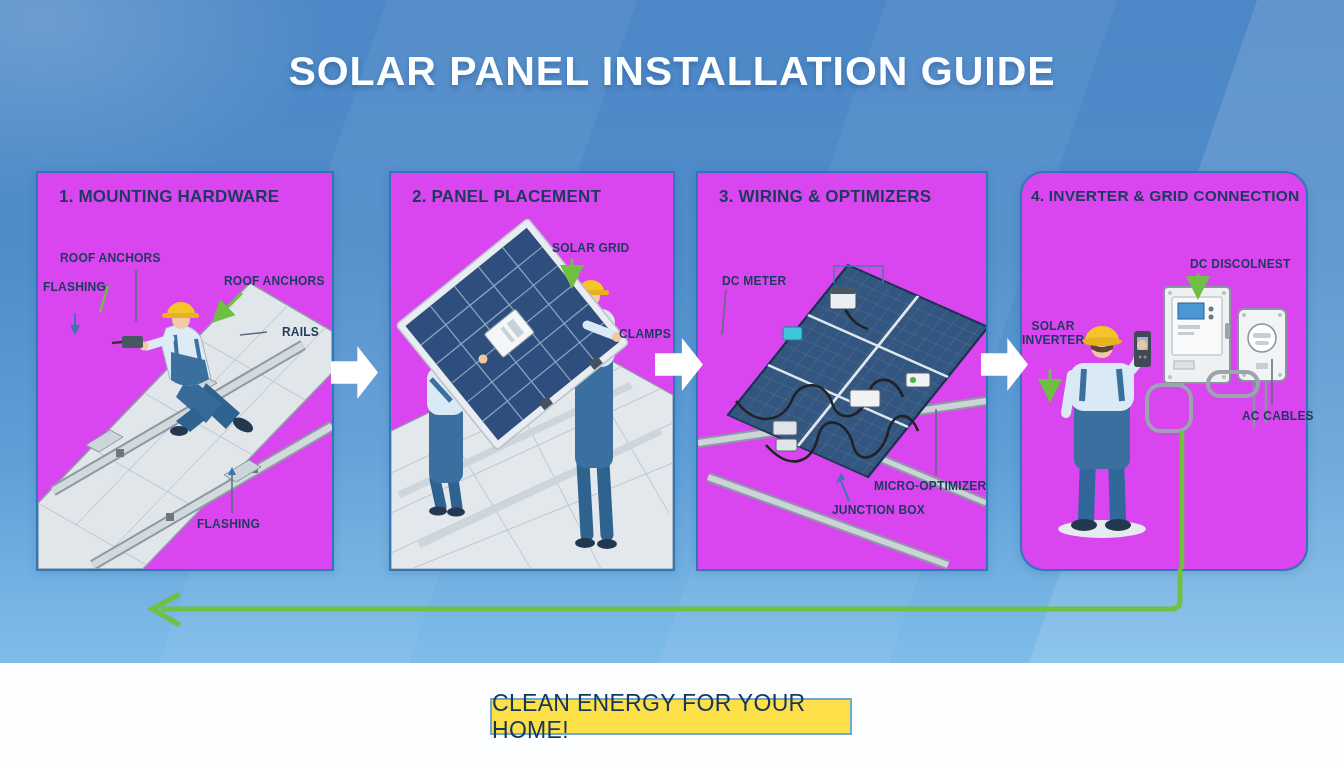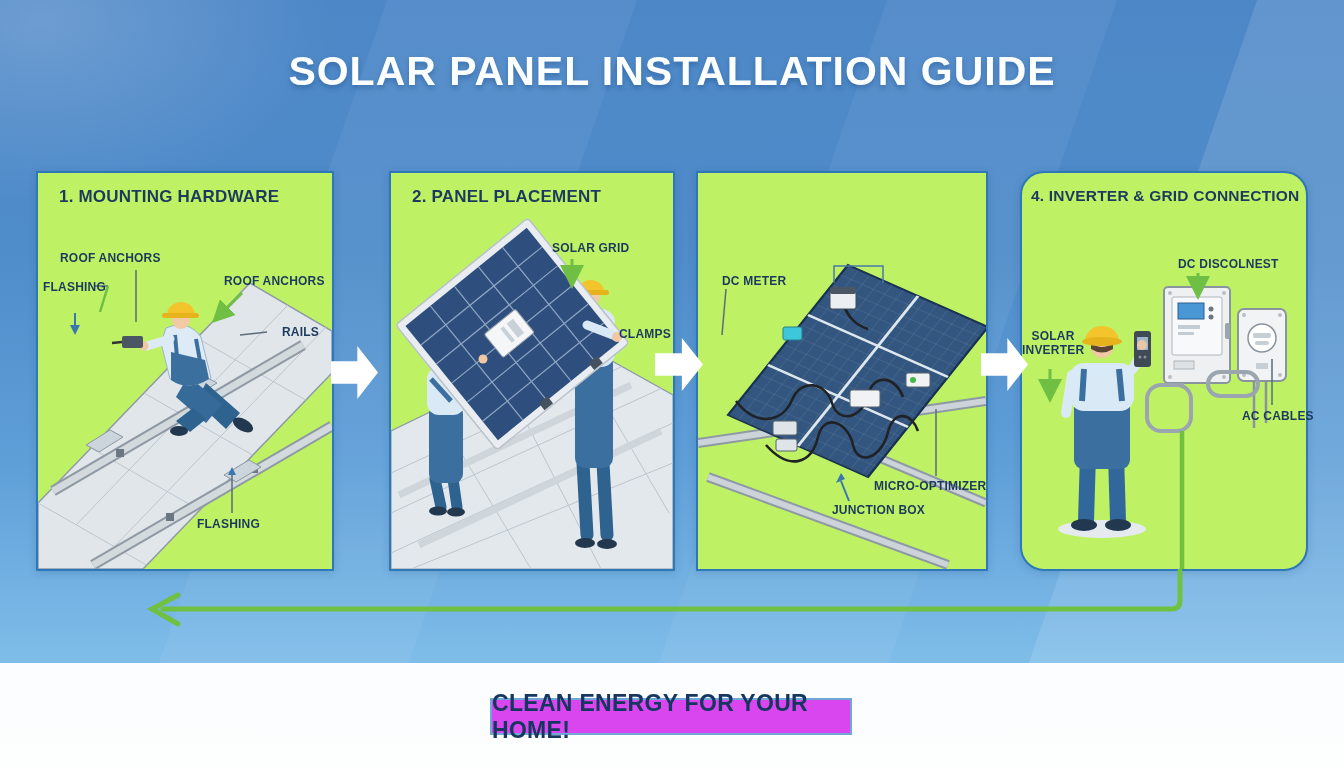--- a/index.html
+++ b/index.html
@@ -16,21 +16,21 @@
   .s1 { left:270px; width:250px; }
   .s2 { left:770px; width:230px; }
   .s3 { left:1140px; width:320px; background:rgba(255,255,255,0.12); }
   .bg-bottom { position:absolute; left:0; top:663px; width:1344px; height:105px;
     background:linear-gradient(180deg,#fbfdfe 0%, #fdfefe 100%); }
 
   .main-title { position:absolute; left:0; top:48px; width:1344px; text-align:center;
     color:#fcfeff; font-size:41px; font-weight:bold; letter-spacing:1px;
     text-shadow:0 3px 5px rgba(15,60,115,0.35); }
 
-  .card { position:absolute; top:171px; height:400px; background:#bef264;
+  .card { position:absolute; top:171px; height:400px; background:#d946ef;
     border:2px solid #2e77b8; box-shadow:0 2px 8px rgba(20,60,110,0.18); }
   #card1 { left:36px;  width:298px; }
   #card2 { left:389px; width:286px; }
   #card3 { left:696px; width:292px; }
   #card4 { left:1020px; width:288px;border-radius:24px; }
   .card svg.illus { position:absolute; left:0; top:0; width:100%; height:100%; }
   .card-title { position:absolute; left:21px; top:14px; font-size:17px; font-weight:bold;
     color:#1c3a5e; letter-spacing:0.2px; white-space:nowrap; }
   #card4 .card-title { left:9px; font-size:15.5px; }
 
@@ -41,22 +41,22 @@
   .flow-arrow { position:absolute; background:#fff;
     clip-path:polygon(0% 29%, 56% 29%, 56% 0%, 100% 50%, 56% 100%, 56% 71%, 0% 71%);
     filter:drop-shadow(0 1px 2px rgba(20,60,110,0.25)); }
   #fa1 { left:331px; top:346px; width:47px; height:53px; }
   #fa2 { left:655px; top:338px; width:48px; height:53px; }
   #fa3 { left:981px; top:338px; width:47px; height:53px; }
 
   #overlay { position:absolute; left:0; top:0; width:1344px; height:768px; pointer-events:none; }
 
   .badge { position:absolute; left:490px; top:698px; width:362px; height:37px;
-    background:#d946ef; border:2px solid #6fa8d4; display:flex; align-items:center; justify-content:center;
-    font-size:23px; font-weight:bold; color:#15365e; letter-spacing:0.3px; }
+    background:#fde047; border:2px solid #6fa8d4; display:flex; align-items:center; justify-content:center;
+    font-size:23px; font-weight:normal; color:#15365e; letter-spacing:0.3px; }
 </style>
 </head>
 <body>
 
 <div id="stage">
 
   <div class="bg-blue">
     <div class="stripe s1"></div>
     <div class="stripe s2"></div>
     <div class="stripe s3"></div>
@@ -262,20 +262,21 @@
         <rect x="78" y="266" width="21" height="12" rx="2" fill="#dfe4e8" stroke="#57626e"></rect>
       </g>
       <g>
         <path d="M136,110 L136,93 L185,93 L185,110" stroke="#4a7aa8" stroke-width="1.5" fill="none"></path>
         <line x1="28" y1="116" x2="24" y2="162" stroke="#5a6b7c" stroke-width="1.5"></line>
         <line x1="238" y1="236" x2="238" y2="303" stroke="#5a6b7c" stroke-width="1.5"></line>
         <line x1="151" y1="328" x2="143" y2="308" stroke="#3a76b0" stroke-width="2"></line>
         <path d="M138,310 L147,306 L143,300 Z" fill="#3a76b0"></path>
       </g>
     </svg>
+    <h2 class="card-title">3. WIRING &amp; OPTIMIZERS</h2>
     <div class="lbl" style="left:24px;top:101px">DC METER</div>
     <div class="lbl" style="left:176px;top:306px">MICRO-OPTIMIZER</div>
     <div class="lbl" style="left:134px;top:330px">JUNCTION BOX</div>
   </section>
 
   <section class="card" id="card4">
     <svg class="illus" viewBox="0 0 284 396">
       <defs>
         <marker id="garr4" markerWidth="8" markerHeight="8" refX="6" refY="4" orient="auto">
           <path d="M0,0 L8,4 L0,8 Z" fill="#6fbf44"></path>
@@ -336,22 +337,22 @@
           <circle cx="123" cy="184" r="1.5" fill="#8a949e"></circle>
         <circle cx="120" cy="172" r="5" fill="#f0c8a4" opacity="0.9"></circle>
       </g>
       <g>
         <path d="M176,100 L176,121" stroke="#6fbf44" stroke-width="3" fill="none" marker-end="url(#garr4)"></path>
         <path d="M28,196 L28,224" stroke="#6fbf44" stroke-width="3" fill="none" marker-end="url(#garr4)"></path>
         <line x1="250" y1="186" x2="250" y2="232" stroke="#5a6b7c" stroke-width="1.5"></line>
       </g>
     </svg>
     <h2 class="card-title">4. INVERTER &amp; GRID CONNECTION</h2>
-    <div class="lbl" style="left:156px;top:84px">DC DISCOLNEST</div>
-    <div class="lbl center" style="left:0px;top:156px;width:62px">
+    <div class="lbl" style="left:168px;top:84px">DC DISCOLNEST</div>
+    <div class="lbl center" style="left:0px;top:146px;width:62px">
       <span style="display:block">SOLAR</span>
       <span style="display:block">INVERTER</span>
     </div>
     <div class="lbl" style="left:220px;top:236px">AC CABLES</div>
   </section>
 
   <div class="flow-arrow" id="fa1"></div>
   <div class="flow-arrow" id="fa2"></div>
   <div class="flow-arrow" id="fa3"></div>
 

